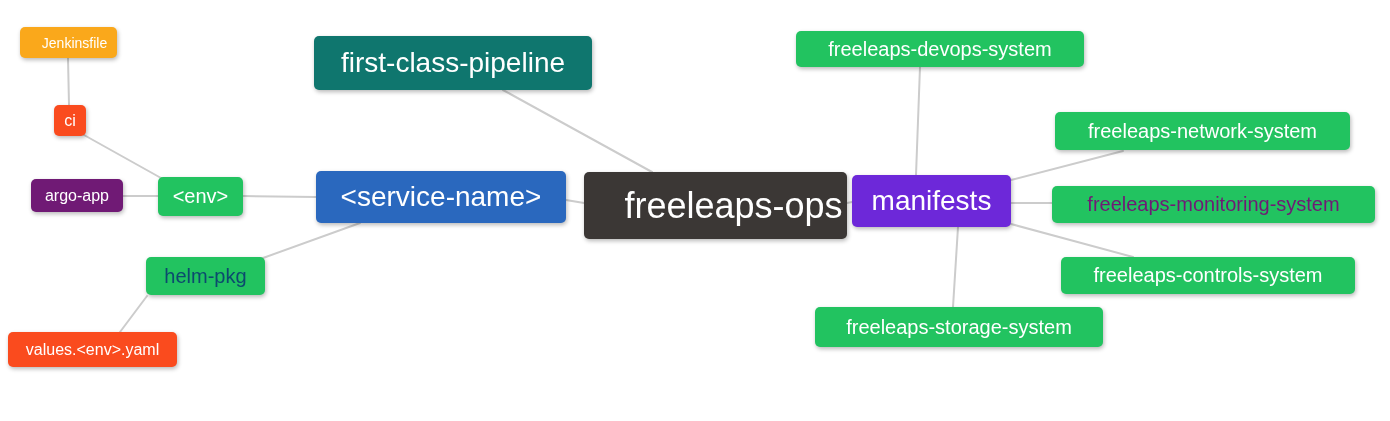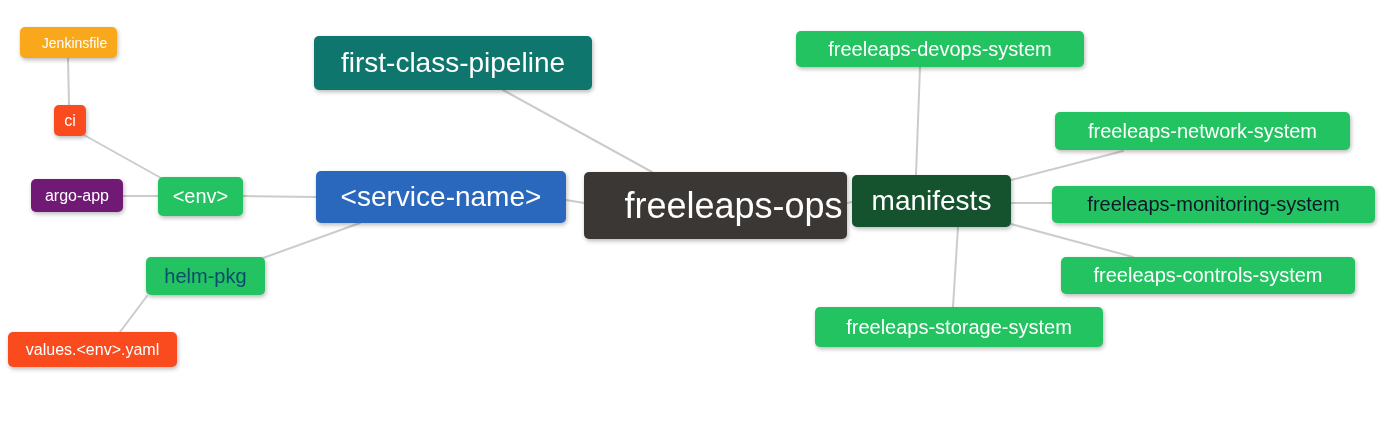--- a/index.html
+++ b/index.html
@@ -65,36 +65,36 @@
     </svg>
 <div class="node" style="left: 584px; top: 172px; width: 263px; height: 67px; font-size: 36px; background: rgb(59, 55, 53); color: rgb(255, 255, 255); padding-left: 36px;">
       <span>freeleaps-ops</span>
     </div>
     <div class="node" style="left: 314px; top: 36px; width: 278px; height: 54px; font-size: 28px; background: #0f766e; color: rgb(255, 255, 255);">
       <span>first-class-pipeline</span>
     </div>
     <div class="node" style="left: 316px; top: 171px; width: 250px; height: 52px; font-size: 28px; background: rgb(42, 104, 190); color: rgb(255, 255, 255);">
       <span>&lt;service-name&gt;</span>
     </div>
-    <div class="node" style="left: 852px; top: 175px; width: 159px; height: 52px; font-size: 28px; background: #14532d; color: rgb(255, 255, 255);">
+    <div class="node" style="left: 852px; top: 175px; width: 159px; height: 52px; font-size: 28px; background: #6d28d9; color: rgb(255, 255, 255);">
       <span>manifests</span>
     </div>
     <div class="node" style="left: 158px; top: 177px; width: 85px; height: 39px; font-size: 20px; background: rgb(34, 195, 96); color: rgb(255, 255, 255);">
       <span>&lt;env&gt;</span>
     </div>
     <div class="node" style="left: 146px; top: 257px; width: 119px; height: 38px; font-size: 20px; background: rgb(34, 195, 96); color: #0c4a6e;">
       <span>helm-pkg</span>
     </div>
     <div class="node" style="left: 796px; top: 31px; width: 288px; height: 36px; font-size: 20px; background: rgb(34, 195, 96); color: rgb(255, 255, 255);">
       <span>freeleaps-devops-system</span>
     </div>
     <div class="node" style="left: 1055px; top: 112px; width: 295px; height: 38px; font-size: 20px; background: rgb(34, 195, 96); color: rgb(255, 255, 255);">
       <span>freeleaps-network-system</span>
     </div>
-    <div class="node" style="left: 1052px; top: 186px; width: 323px; height: 37px; font-size: 20px; background: rgb(34, 195, 96); color: #0f172a;">
+    <div class="node" style="left: 1052px; top: 186px; width: 323px; height: 37px; font-size: 20px; background: rgb(34, 195, 96); color: #701a75;">
       <span>freeleaps-monitoring-system</span>
     </div>
     <div class="node" style="left: 1061px; top: 257px; width: 294px; height: 37px; font-size: 20px; background: rgb(34, 195, 96); color: rgb(255, 255, 255);">
       <span>freeleaps-controls-system</span>
     </div>
     <div class="node" style="left: 815px; top: 307px; width: 288px; height: 40px; font-size: 20px; background: rgb(34, 195, 96); color: rgb(255, 255, 255);">
       <span>freeleaps-storage-system</span>
     </div>
     <div class="node" style="left: 54px; top: 105px; width: 32px; height: 31px; font-size: 16px; background: rgb(250, 75, 30); color: rgb(255, 255, 255);">
       <span>ci</span>

